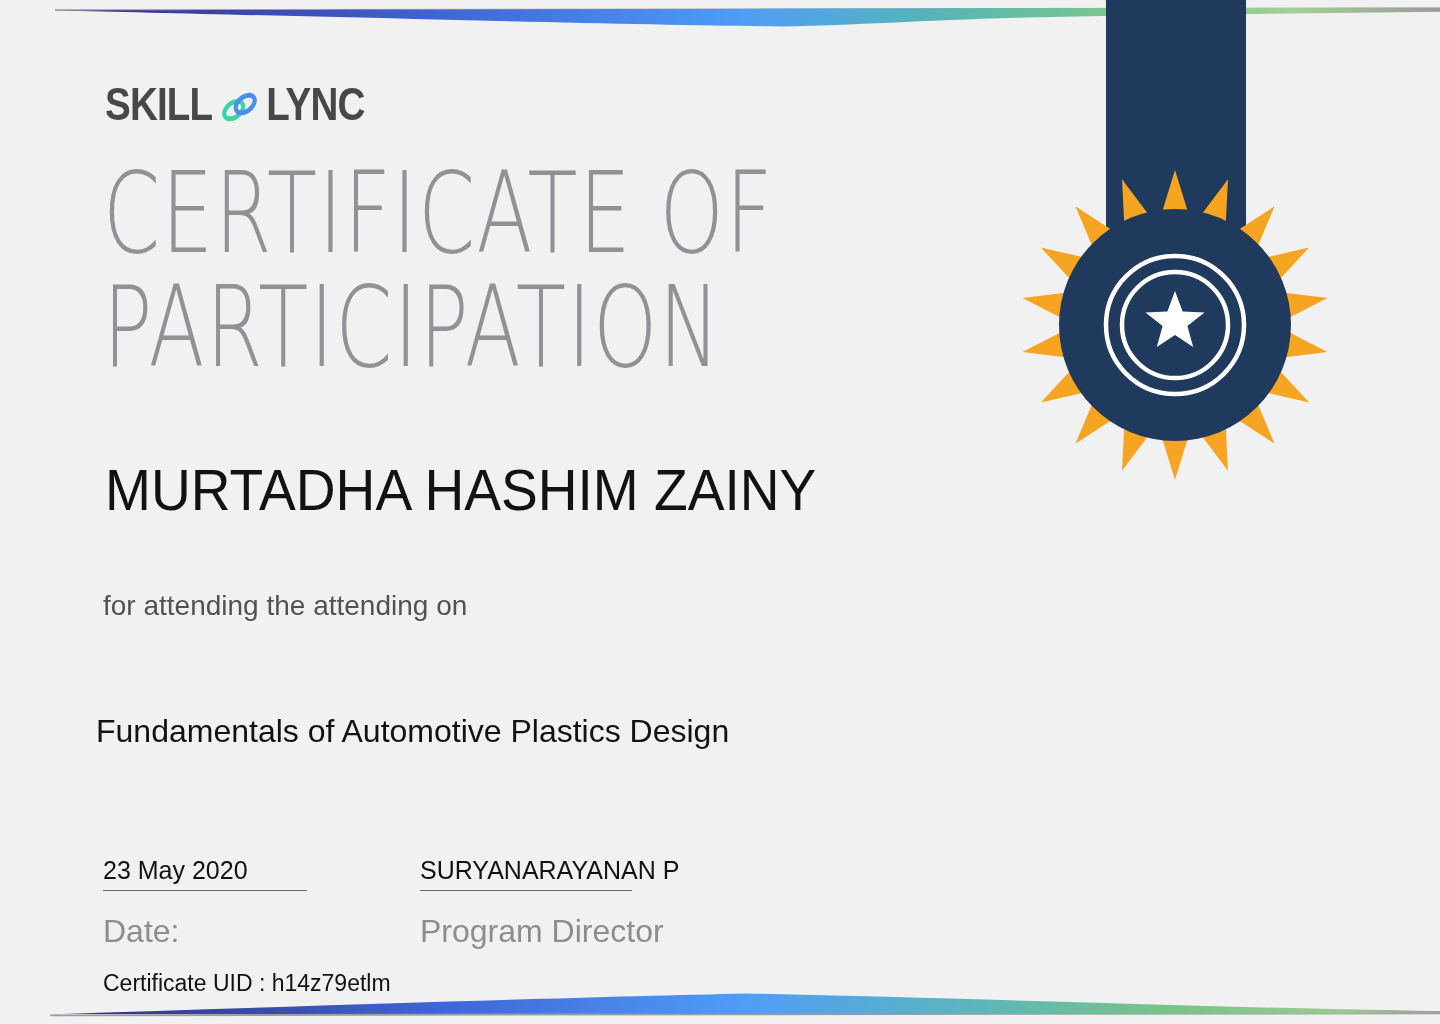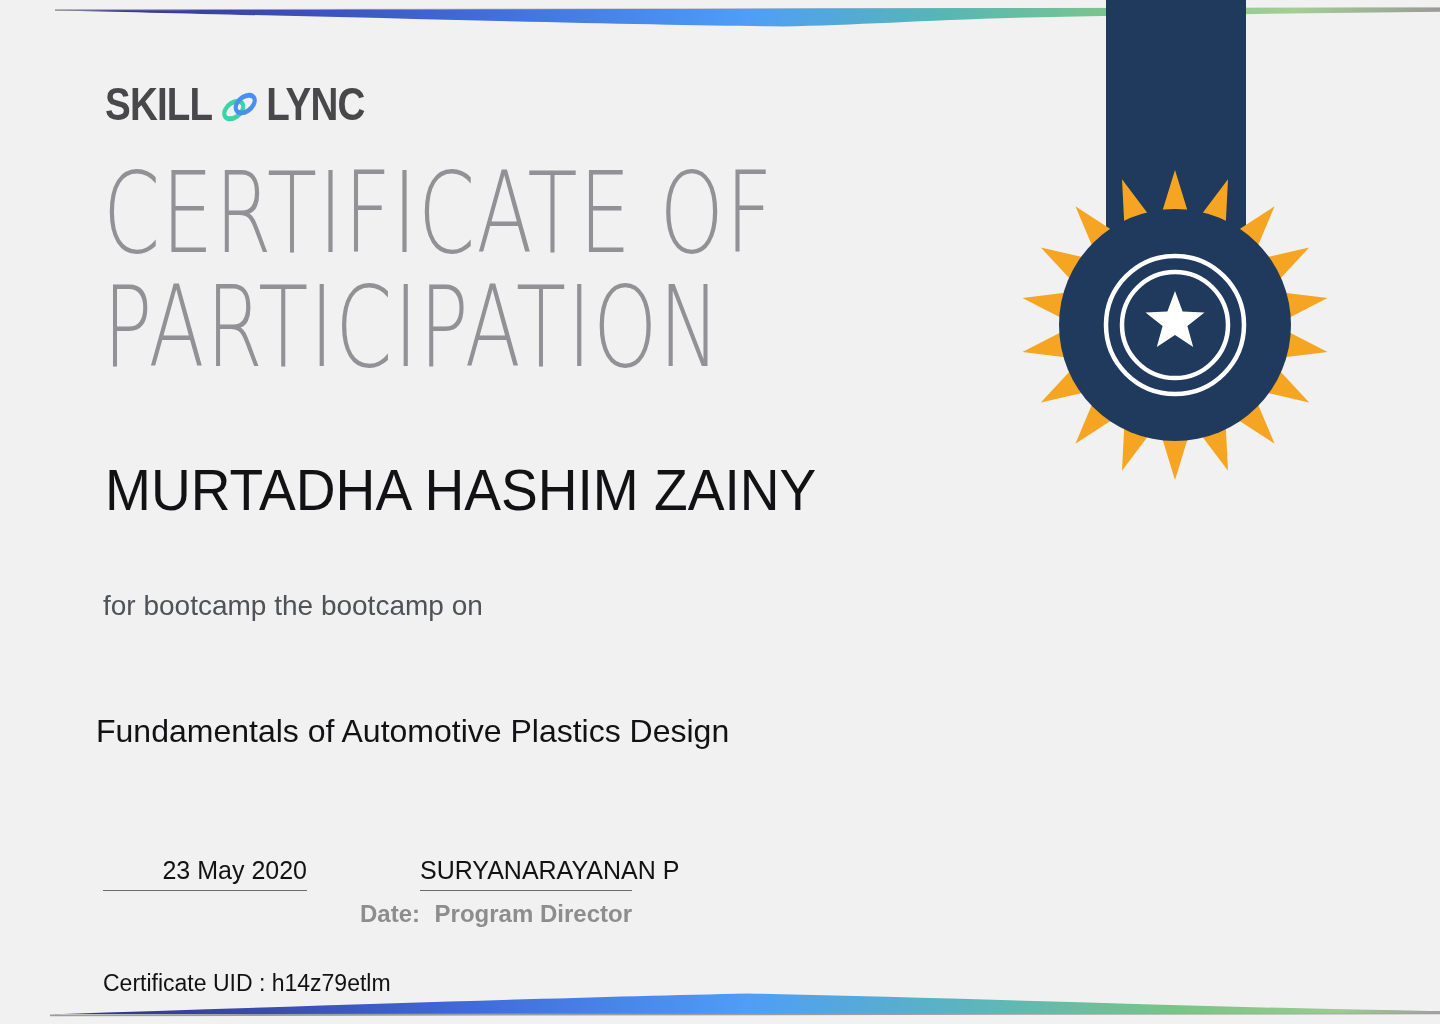--- a/index.html
+++ b/index.html
@@ -50,33 +50,33 @@
     white-space:nowrap;
   }
 
   .course{
     position:absolute;top:713px;left:96px;
     font-size:32px;font-weight:400;color:var(--text-dark,#121214);
     white-space:nowrap;
   }
 
   .sig-row{position:absolute;top:856px;left:103px;display:flex;}
-  .sig-block{display:flex;flex-direction:column;text-align:right;}
+  .sig-block{display:flex;flex-direction:column;}
   .sig-block.date{width:317px;}
   .sig-value{
     font-size:25px;color:var(--text-dark,#121214);
     white-space:nowrap;
     border-bottom:1.5px solid #6b6b6b;
     padding-bottom:5px;
   }
   .sig-block.date .sig-value{width:204px;}
   .sig-block.signer .sig-value{width:212px;}
   .sig-label{
-    margin-top:9px;
-    font-size:24px;font-weight:700;
+    margin-top:22px;
+    font-size:32px;font-weight:400;
     color:var(--muted-gray,#8d8d8d);
     white-space:nowrap;
   }
 
   .uid{
     position:absolute;top:970px;left:103px;
     font-size:23px;color:var(--text-dark,#121214);
     white-space:nowrap;
   }
 </style>
@@ -137,21 +137,21 @@
     <span>LYNC</span>
   </div>
 
   <div class="title">
     <div>CERTIFICATE OF</div>
     <div>PARTICIPATION</div>
   </div>
 
   <div class="name">MURTADHA HASHIM ZAINY</div>
 
-  <div class="subtitle">for bootcamp the bootcamp on</div>
+  <div class="subtitle">for attending the attending on</div>
 
   <div class="course">Fundamentals of Automotive Plastics Design</div>
 
   <div class="sig-row">
     <div class="sig-block date">
       <div class="sig-value">23 May 2020</div>
       <div class="sig-label">Date:</div>
     </div>
     <div class="sig-block signer">
       <div class="sig-value">SURYANARAYANAN P</div>

